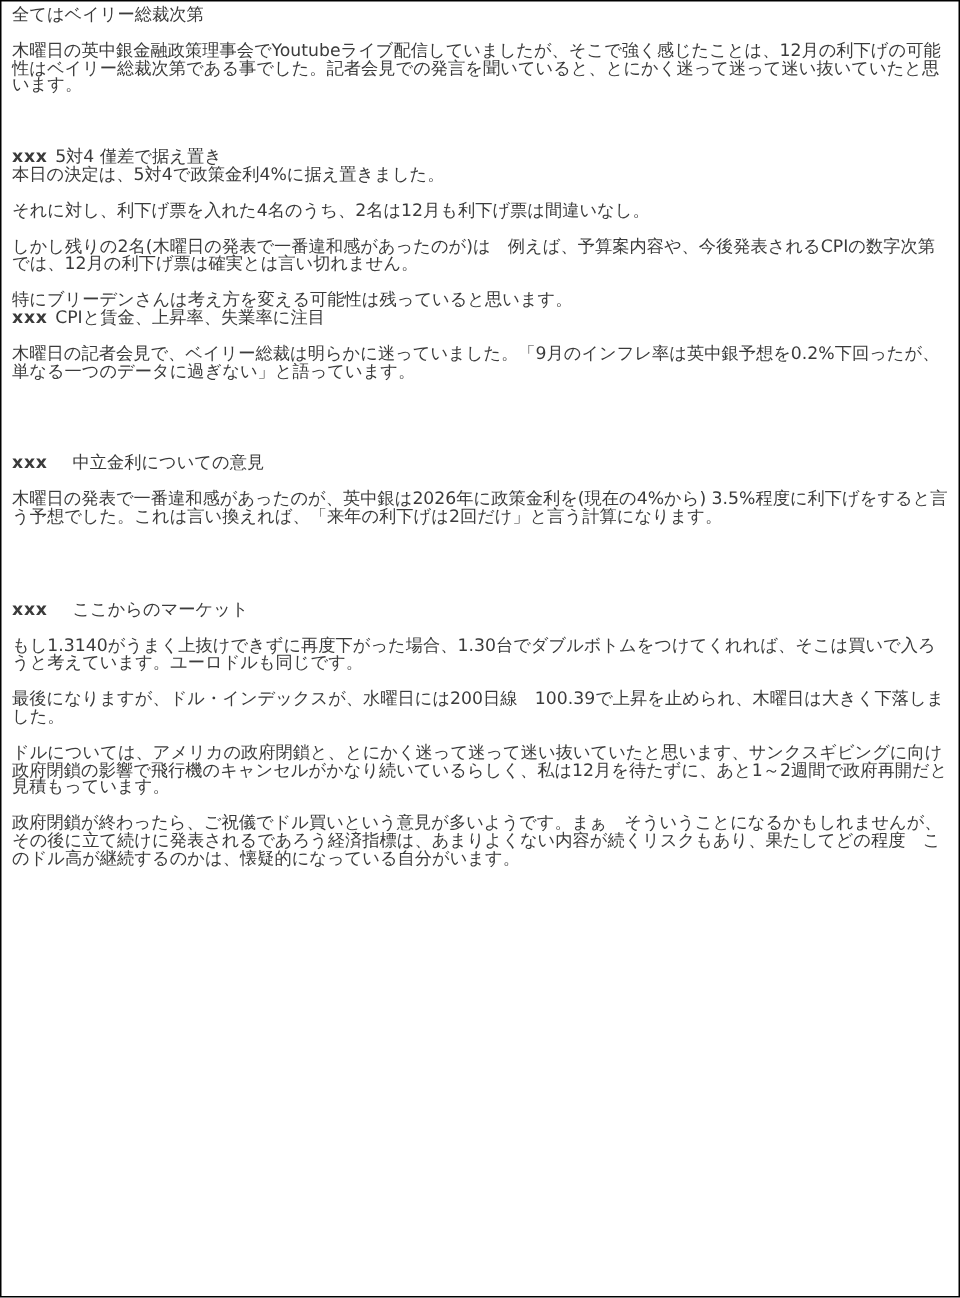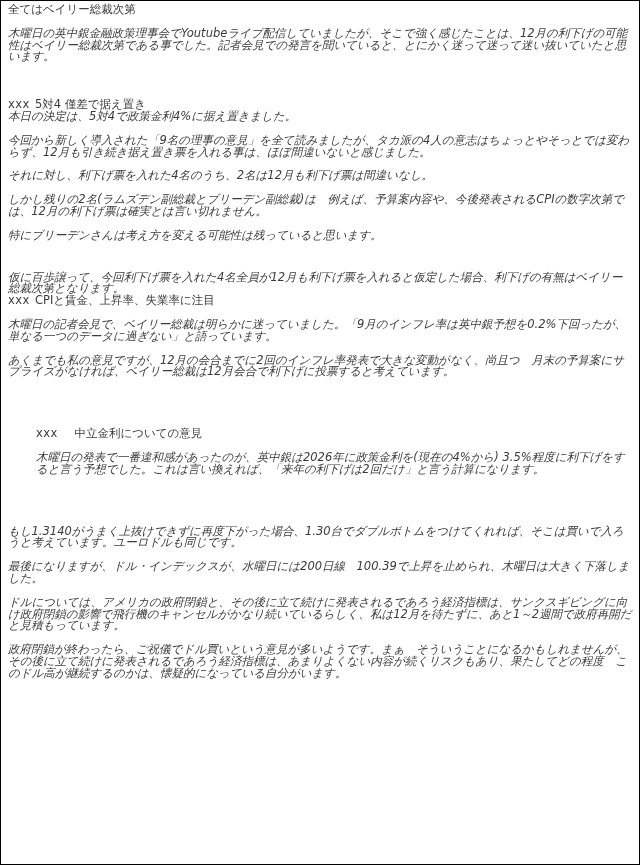--- a/index.html
+++ b/index.html
@@ -11,61 +11,59 @@
     border: 1px solid #000000;
     padding: 3px 7px 0 7px;
     font-family: "DejaVu Sans", sans-serif;
     font-size: 11.5px;
     line-height: 11.8px;
     color: #3b3b3b;
     overflow: hidden;
     word-break: break-all;
   }
   p { margin: 0; padding: 0; }
-  .para { margin-top: 12px; font-style: italic; }
+  .para { margin-top: 12px; }
   .para.tight { margin-top: 0; }
   .para.gap2 { margin-top: 30px; }
   .heading { white-space: pre-wrap; }
   .para { white-space: pre-wrap; }
-  .marker { font-weight: normal; margin-right: 5px; letter-spacing: 0.5px; }
+  .marker { font-weight: bold; margin-right: 5px; letter-spacing: 0.5px; }
   .sec-vote    { margin-top: 36px; }
   .sec-cpi     { }
-  .sec-neutral { margin-top: 50px; margin-left: 28px; }
+  .sec-neutral { margin-top: 50px; }
   .sec-market  { margin-top: 50px; }
 </style>
 </head>
 <body>
 
 <div>
 
   <p class="line">全てはベイリー総裁次第</p>
 
   <p class="para">木曜日の英中銀金融政策理事会でYoutubeライブ配信していましたが、そこで強く感じたことは、12月の利下げの可能性はベイリー総裁次第である事でした。記者会見での発言を聞いていると、とにかく迷って迷って迷い抜いていたと思います。</p>
 
   <section class="sec-vote">
     <p class="heading"><span class="marker">xxx</span><span>5対4 僅差で据え置き</span></p>
     <p class="para tight">本日の決定は、5対4で政策金利4%に据え置きました。</p>
-    <p class="para">今回から新しく導入された「9名の理事の意見」を全て読みましたが、タカ派の4人の意志はちょっとやそっとでは変わらず、12月も引き続き据え置き票を入れる事は、ほぼ間違いないと感じました。</p>
     <p class="para">それに対し、利下げ票を入れた4名のうち、2名は12月も利下げ票は間違いなし。</p>
-    <p class="para">しかし残りの2名(ラムズデン副総裁とブリーデン副総裁)は　例えば、予算案内容や、今後発表されるCPIの数字次第では、12月の利下げ票は確実とは言い切れません。</p>
+    <p class="para">しかし残りの2名(木曜日の発表で一番違和感があったのが)は　例えば、予算案内容や、今後発表されるCPIの数字次第では、12月の利下げ票は確実とは言い切れません。</p>
     <p class="para">特にブリーデンさんは考え方を変える可能性は残っていると思います。</p>
-    <p class="para gap2">仮に百歩譲って、今回利下げ票を入れた4名全員が12月も利下げ票を入れると仮定した場合、利下げの有無はベイリー総裁次第となります。</p>
   </section>
 
   <section class="sec-cpi">
     <p class="heading"><span class="marker">xxx</span><span>CPIと賃金、上昇率、失業率に注目</span></p>
     <p class="para">木曜日の記者会見で、ベイリー総裁は明らかに迷っていました。「9月のインフレ率は英中銀予想を0.2%下回ったが、単なる一つのデータに過ぎない」と語っています。</p>
-    <p class="para">あくまでも私の意見ですが、12月の会合までに2回のインフレ率発表で大きな変動がなく、尚且つ　月末の予算案にサプライズがなければ、ベイリー総裁は12月会合で利下げに投票すると考えています。</p>
   </section>
 
   <section class="sec-neutral">
     <p class="heading"><span class="marker">xxx</span><span>　中立金利についての意見</span></p>
     <p class="para">木曜日の発表で一番違和感があったのが、英中銀は2026年に政策金利を(現在の4%から) 3.5%程度に利下げをすると言う予想でした。これは言い換えれば、「来年の利下げは2回だけ」と言う計算になります。</p>
   </section>
 
   <section class="sec-market">
+    <p class="heading"><span class="marker">xxx</span><span>　ここからのマーケット</span></p>
     <p class="para">もし1.3140がうまく上抜けできずに再度下がった場合、1.30台でダブルボトムをつけてくれれば、そこは買いで入ろうと考えています。ユーロドルも同じです。</p>
     <p class="para">最後になりますが、ドル・インデックスが、水曜日には200日線　100.39で上昇を止められ、木曜日は大きく下落しました。</p>
-    <p class="para">ドルについては、アメリカの政府閉鎖と、その後に立て続けに発表されるであろう経済指標は、サンクスギビングに向け政府閉鎖の影響で飛行機のキャンセルがかなり続いているらしく、私は12月を待たずに、あと1～2週間で政府再開だと見積もっています。</p>
+    <p class="para">ドルについては、アメリカの政府閉鎖と、とにかく迷って迷って迷い抜いていたと思います、サンクスギビングに向け政府閉鎖の影響で飛行機のキャンセルがかなり続いているらしく、私は12月を待たずに、あと1～2週間で政府再開だと見積もっています。</p>
     <p class="para">政府閉鎖が終わったら、ご祝儀でドル買いという意見が多いようです。まぁ　そういうことになるかもしれませんが、その後に立て続けに発表されるであろう経済指標は、あまりよくない内容が続くリスクもあり、果たしてどの程度　このドル高が継続するのかは、懐疑的になっている自分がいます。</p>
   </section>
 
 </div>
 
 </body></html>

